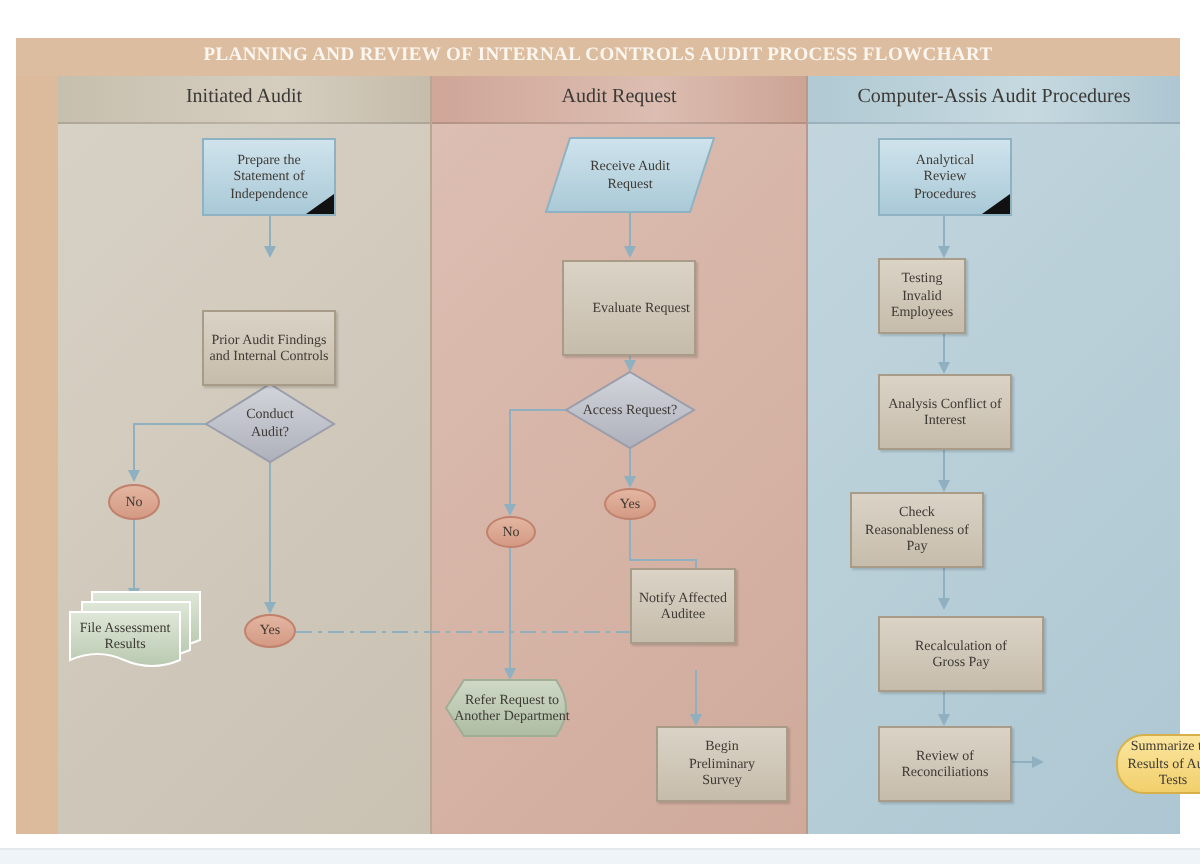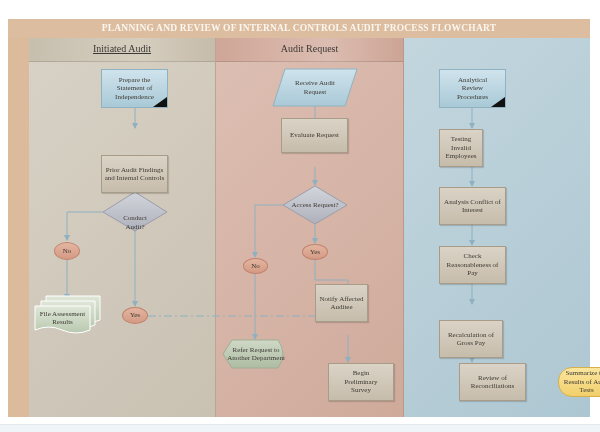--- a/index.html
+++ b/index.html
@@ -9,21 +9,21 @@
   .frame { position:absolute; left:8px; top:19px; width:582px; height:398px; background:#dcbfa2; }
   .title-band { position:absolute; left:8px; top:19px; width:582px; height:19px;
                 background:#dcbd9f; color:#fbf6ef; font-weight:bold; font-size:9.5px;
                 text-align:center; line-height:19px; letter-spacing:0.2px; }
   .left-band { position:absolute; left:8px; top:38px; width:21px; height:379px; background:#dcbb9c; border-right:1px solid #cfae90; }
   .lane { position:absolute; top:38px; height:379px; }
   .lane-head { position:absolute; left:0; top:0; right:0; height:23px; line-height:22px; text-align:center;
                font-size:10px; color:#3c3a36; border-bottom:1px solid rgba(0,0,0,0.12); }
   .lane-body { position:absolute; left:0; top:23px; right:0; bottom:0; }
   #lane1 { left:29px; width:186px; background:linear-gradient(135deg,#d8d2c6,#c9c1b2); border-right:1px solid #b9a693; }
-  #lane1 .lane-head { background:linear-gradient(90deg,#c7bfae,#d5cdbe 60%,#c5bcab);text-decoration:underline; }
+  #lane1 .lane-head { background:linear-gradient(90deg,#c7bfae,#d5cdbe 60%,#c5bcab); }
   #lane2 { left:216px; width:187px; background:linear-gradient(135deg,#ddbfb3,#cfaa9b); border-right:1px solid #b89a8c; }
   #lane2 .lane-head { background:linear-gradient(90deg,#cfa698,#dcbdb1 60%,#cca495); }
   #lane3 { left:404px; width:186px; background:linear-gradient(135deg,#c3d6de,#adc7d2); }
   #lane3 .lane-head { background:linear-gradient(90deg,#b0c9d3,#c6d9e0 60%,#adc6d1); }
 
   .node { position:absolute; display:flex; align-items:center; justify-content:center; text-align:center;
           font-size:7px; line-height:8.5px; color:#3e3a34; box-sizing:border-box; }
   .proc { background:linear-gradient(180deg,#dad3c6,#c6bcab); border:1px solid #a89c88; box-shadow:1px 1px 1px rgba(0,0,0,0.15); }
   .start { background:linear-gradient(180deg,#cfe3ec,#a9c9d7); border:1px solid #8fb2c2; overflow:hidden; }
   .start .corner { position:absolute; right:0; bottom:0; width:0; height:0; border-left:14px solid transparent; border-bottom:10px solid #111; }
@@ -41,20 +41,21 @@
 
 <div class="lane" id="lane1">
   <div class="lane-head">Initiated Audit</div>
   <div class="lane-body"></div>
 </div>
 <div class="lane" id="lane2">
   <div class="lane-head">Audit Request</div>
   <div class="lane-body"></div>
 </div>
 <div class="lane" id="lane3">
+  <div class="lane-head">Computer-Assis Audit Procedures</div>
   <div class="lane-body"></div>
 </div>
 
 <svg class="overlay" viewBox="0 0 600 432">
   <defs>
     <marker id="arr" markerWidth="6" markerHeight="6" refX="5" refY="3" orient="auto">
       <path d="M0,0 L6,3 L0,6 z" fill="#8fb0c0"></path>
     </marker>
     <linearGradient id="gDec" x1="0" y1="0" x2="0" y2="1">
       <stop offset="0" stop-color="#d3d5dc"></stop>
@@ -110,37 +111,37 @@
   <path d="M232,340 h46 q10,14 0,28 h-46 l-9,-14 z" fill="url(#gHex)" stroke="#9fae95" stroke-width="1"></path>
 </svg>
 
 <div class="node start" style="left:101px;top:69px;width:67px;height:39px;">
   <span class="txt">Prepare the Statement of Independence</span>
   <span class="corner"></span>
 </div>
 <div class="node proc" style="left:101px;top:129px;width:67px;height:38px;margin-top:26px;">
   <span class="txt">Prior Audit Findings and Internal Controls</span>
 </div>
-<div class="node" style="left:103px;top:192px;width:64px;height:39px;align-items:flex-end;">
+<div class="node" style="left:103px;top:192px;width:64px;height:39px;">
   <span class="txt" style="width:36px;">Conduct Audit?</span>
 </div>
 <div class="node oval" style="left:54px;top:242px;width:26px;height:18px;">
   <span class="txt">No</span>
 </div>
 <div class="node oval" style="left:122px;top:307px;width:26px;height:17px;">
   <span class="txt">Yes</span>
 </div>
 <div class="node" style="left:35px;top:306px;width:55px;height:24px;">
   <span class="txt">File Assessment Results</span>
 </div>
 
 <div class="node" style="left:280px;top:69px;width:70px;height:37px;">
   <span class="txt" style="width:50px;">Receive Audit Request</span>
 </div>
-<div class="node proc" style="left:281px;top:118px;width:67px;height:35px;">
+<div class="node proc" style="left:281px;top:130px;width:67px;height:48px;justify-content:flex-end;">
   <span class="txt">Evaluate Request</span>
 </div>
 <div class="node" style="left:283px;top:186px;width:64px;height:38px;">
   <span class="txt">Access Request?</span>
 </div>
 <div class="node oval" style="left:243px;top:258px;width:25px;height:16px;">
   <span class="txt">No</span>
 </div>
 <div class="node oval" style="left:302px;top:244px;width:26px;height:16px;">
   <span class="txt">Yes</span>
@@ -158,26 +159,26 @@
 <div class="node start" style="left:439px;top:69px;width:67px;height:39px;">
   <span class="txt" style="width:52px;">Analytical Review Procedures</span>
   <span class="corner"></span>
 </div>
 <div class="node proc" style="left:439px;top:129px;width:44px;height:38px;">
   <span class="txt" style="width:44px;">Testing Invalid Employees</span>
 </div>
 <div class="node proc" style="left:439px;top:187px;width:67px;height:38px;">
   <span class="txt" style="width:62px;">Analysis Conflict of Interest</span>
 </div>
-<div class="node proc" style="left:439px;top:246px;width:67px;height:38px;">
+<div class="node proc" style="left:425px;top:246px;width:67px;height:38px;">
   <span class="txt" style="width:58px;">Check Reasonableness of Pay</span>
 </div>
-<div class="node proc" style="left:439px;top:320px;width:64px;height:38px;">
+<div class="node proc" style="left:439px;top:308px;width:83px;height:38px;">
   <span class="txt" style="width:50px;">Recalculation of Gross Pay</span>
 </div>
-<div class="node proc" style="left:439px;top:363px;width:67px;height:38px;margin-left:20px;">
+<div class="node proc" style="left:439px;top:363px;width:67px;height:38px;">
   <span class="txt">Review of Reconciliations</span>
 </div>
 <div class="node term" style="left:522px;top:367px;width:57px;height:30px;">
   <span class="txt">Summarize the Results of Audit Tests</span>
 </div>
 
 <div class="bottom-strip"></div>
 
 </body></html>

